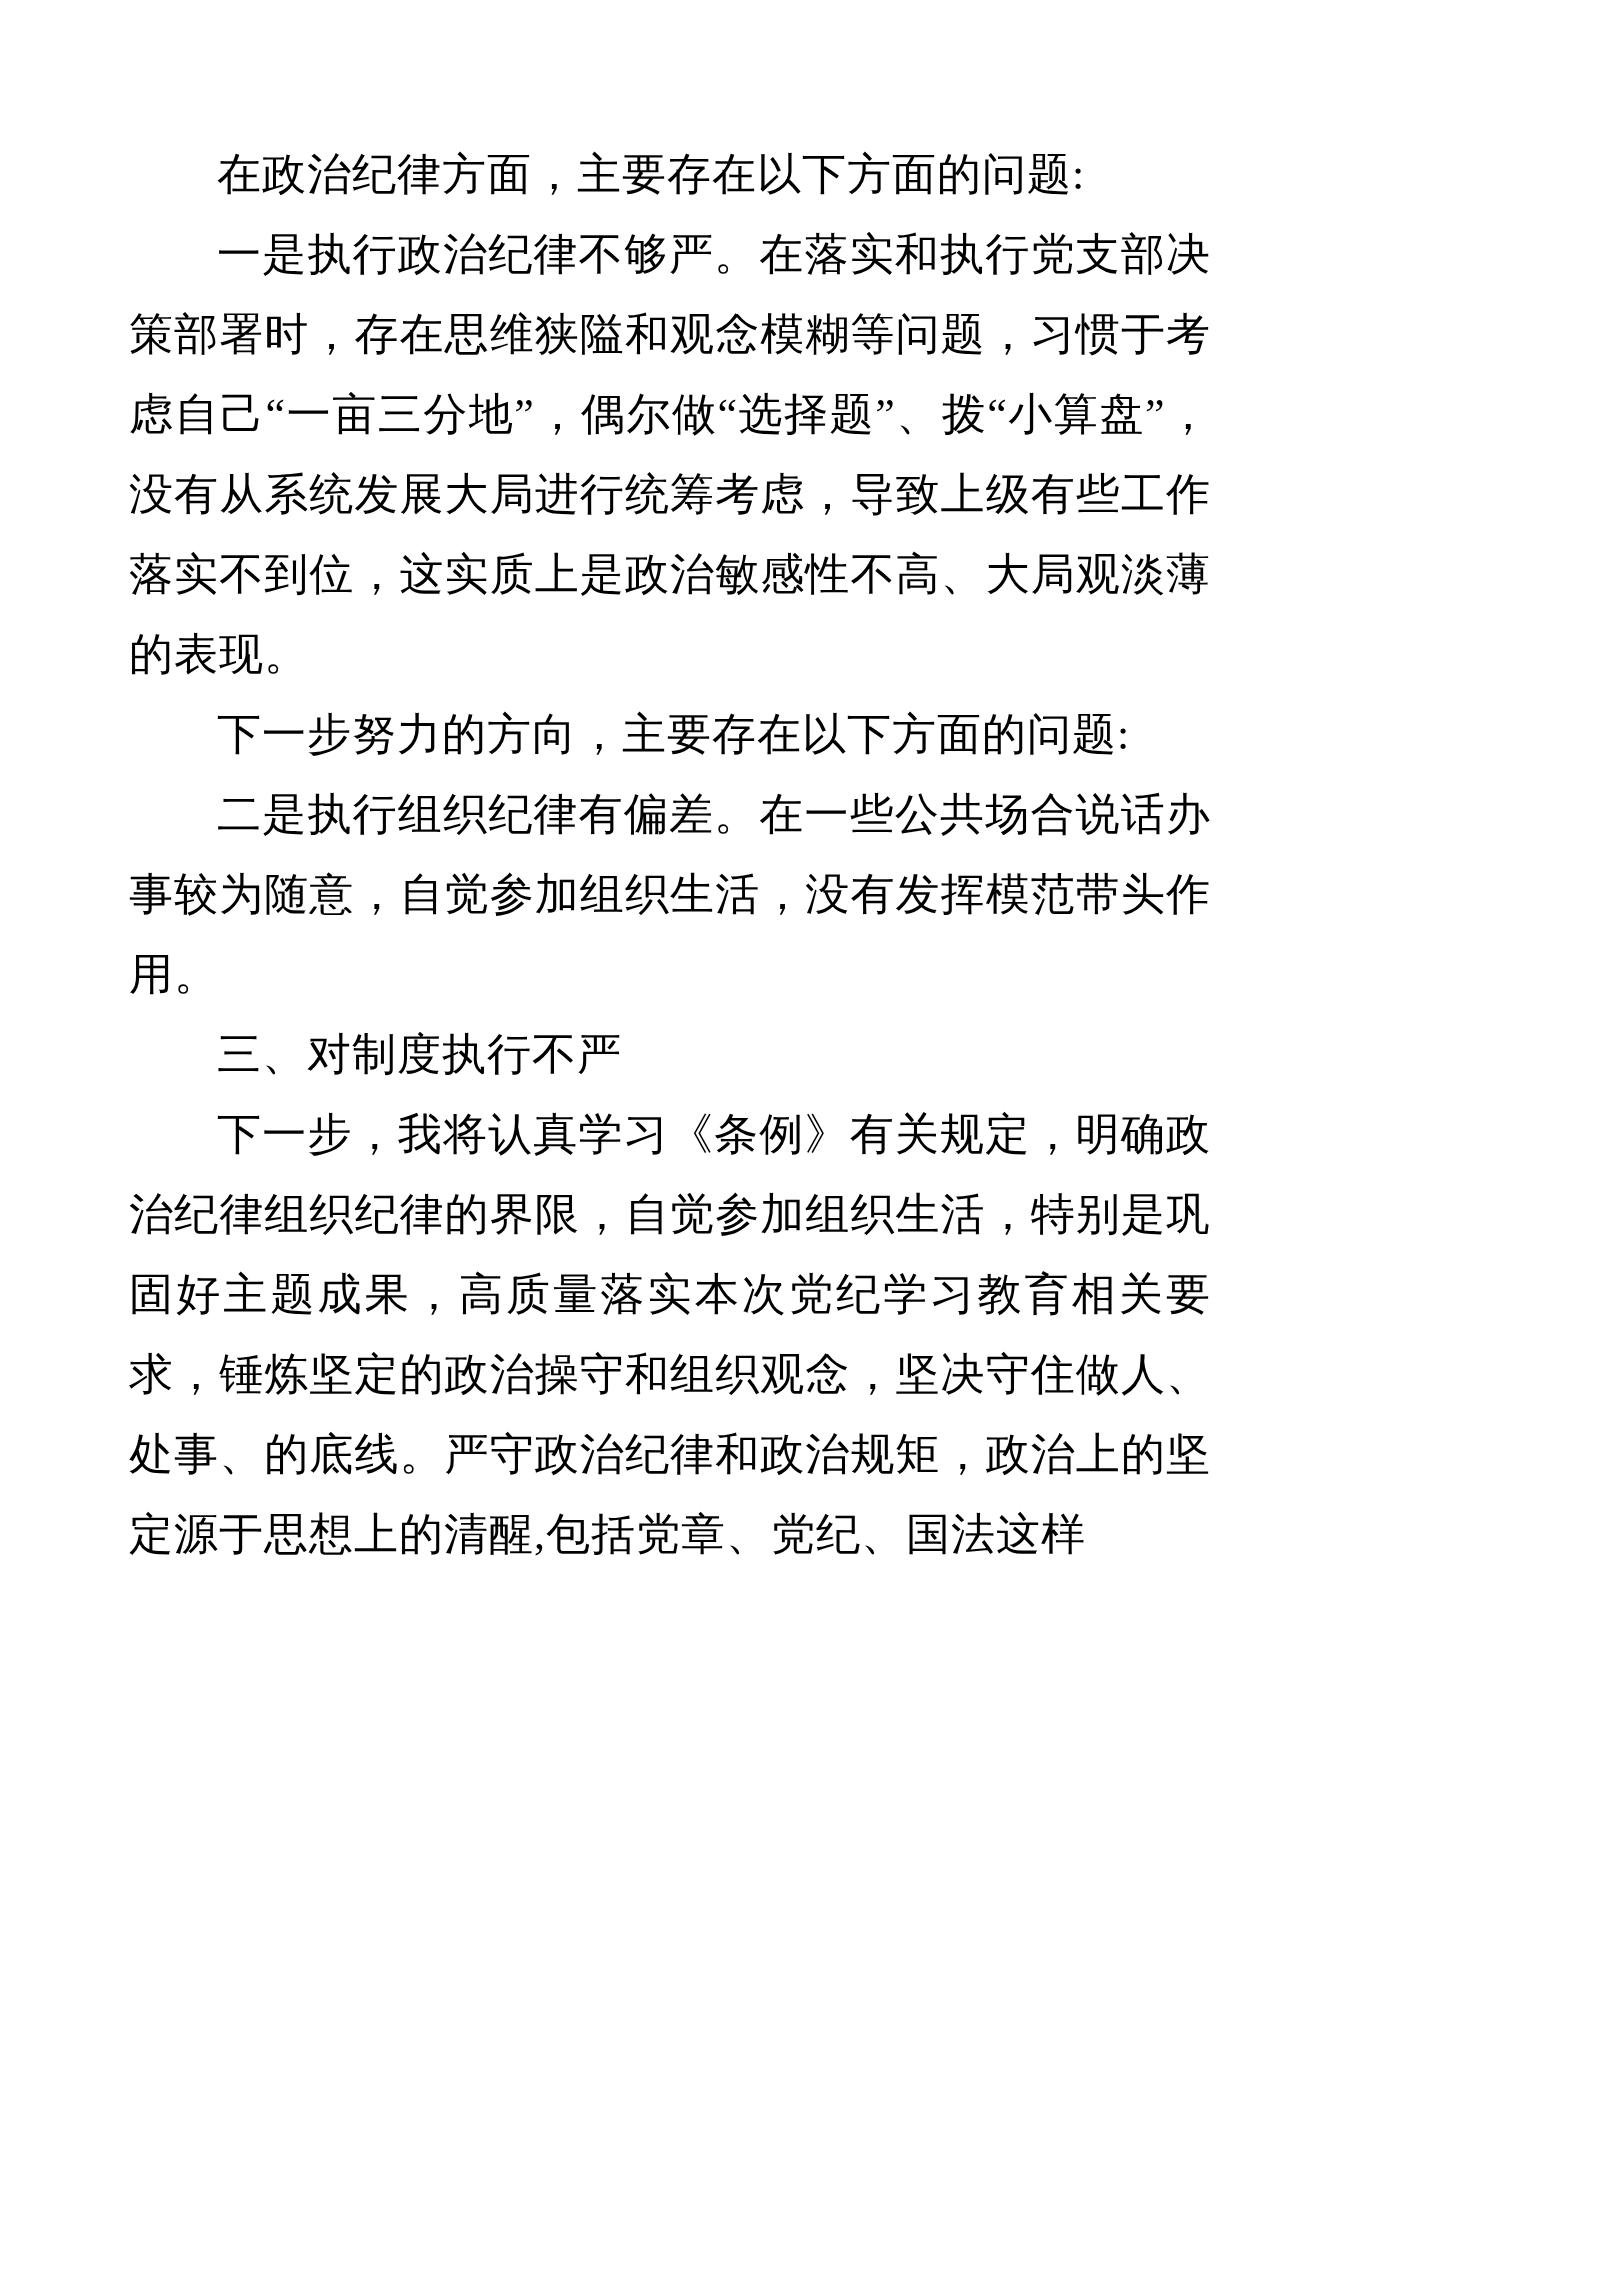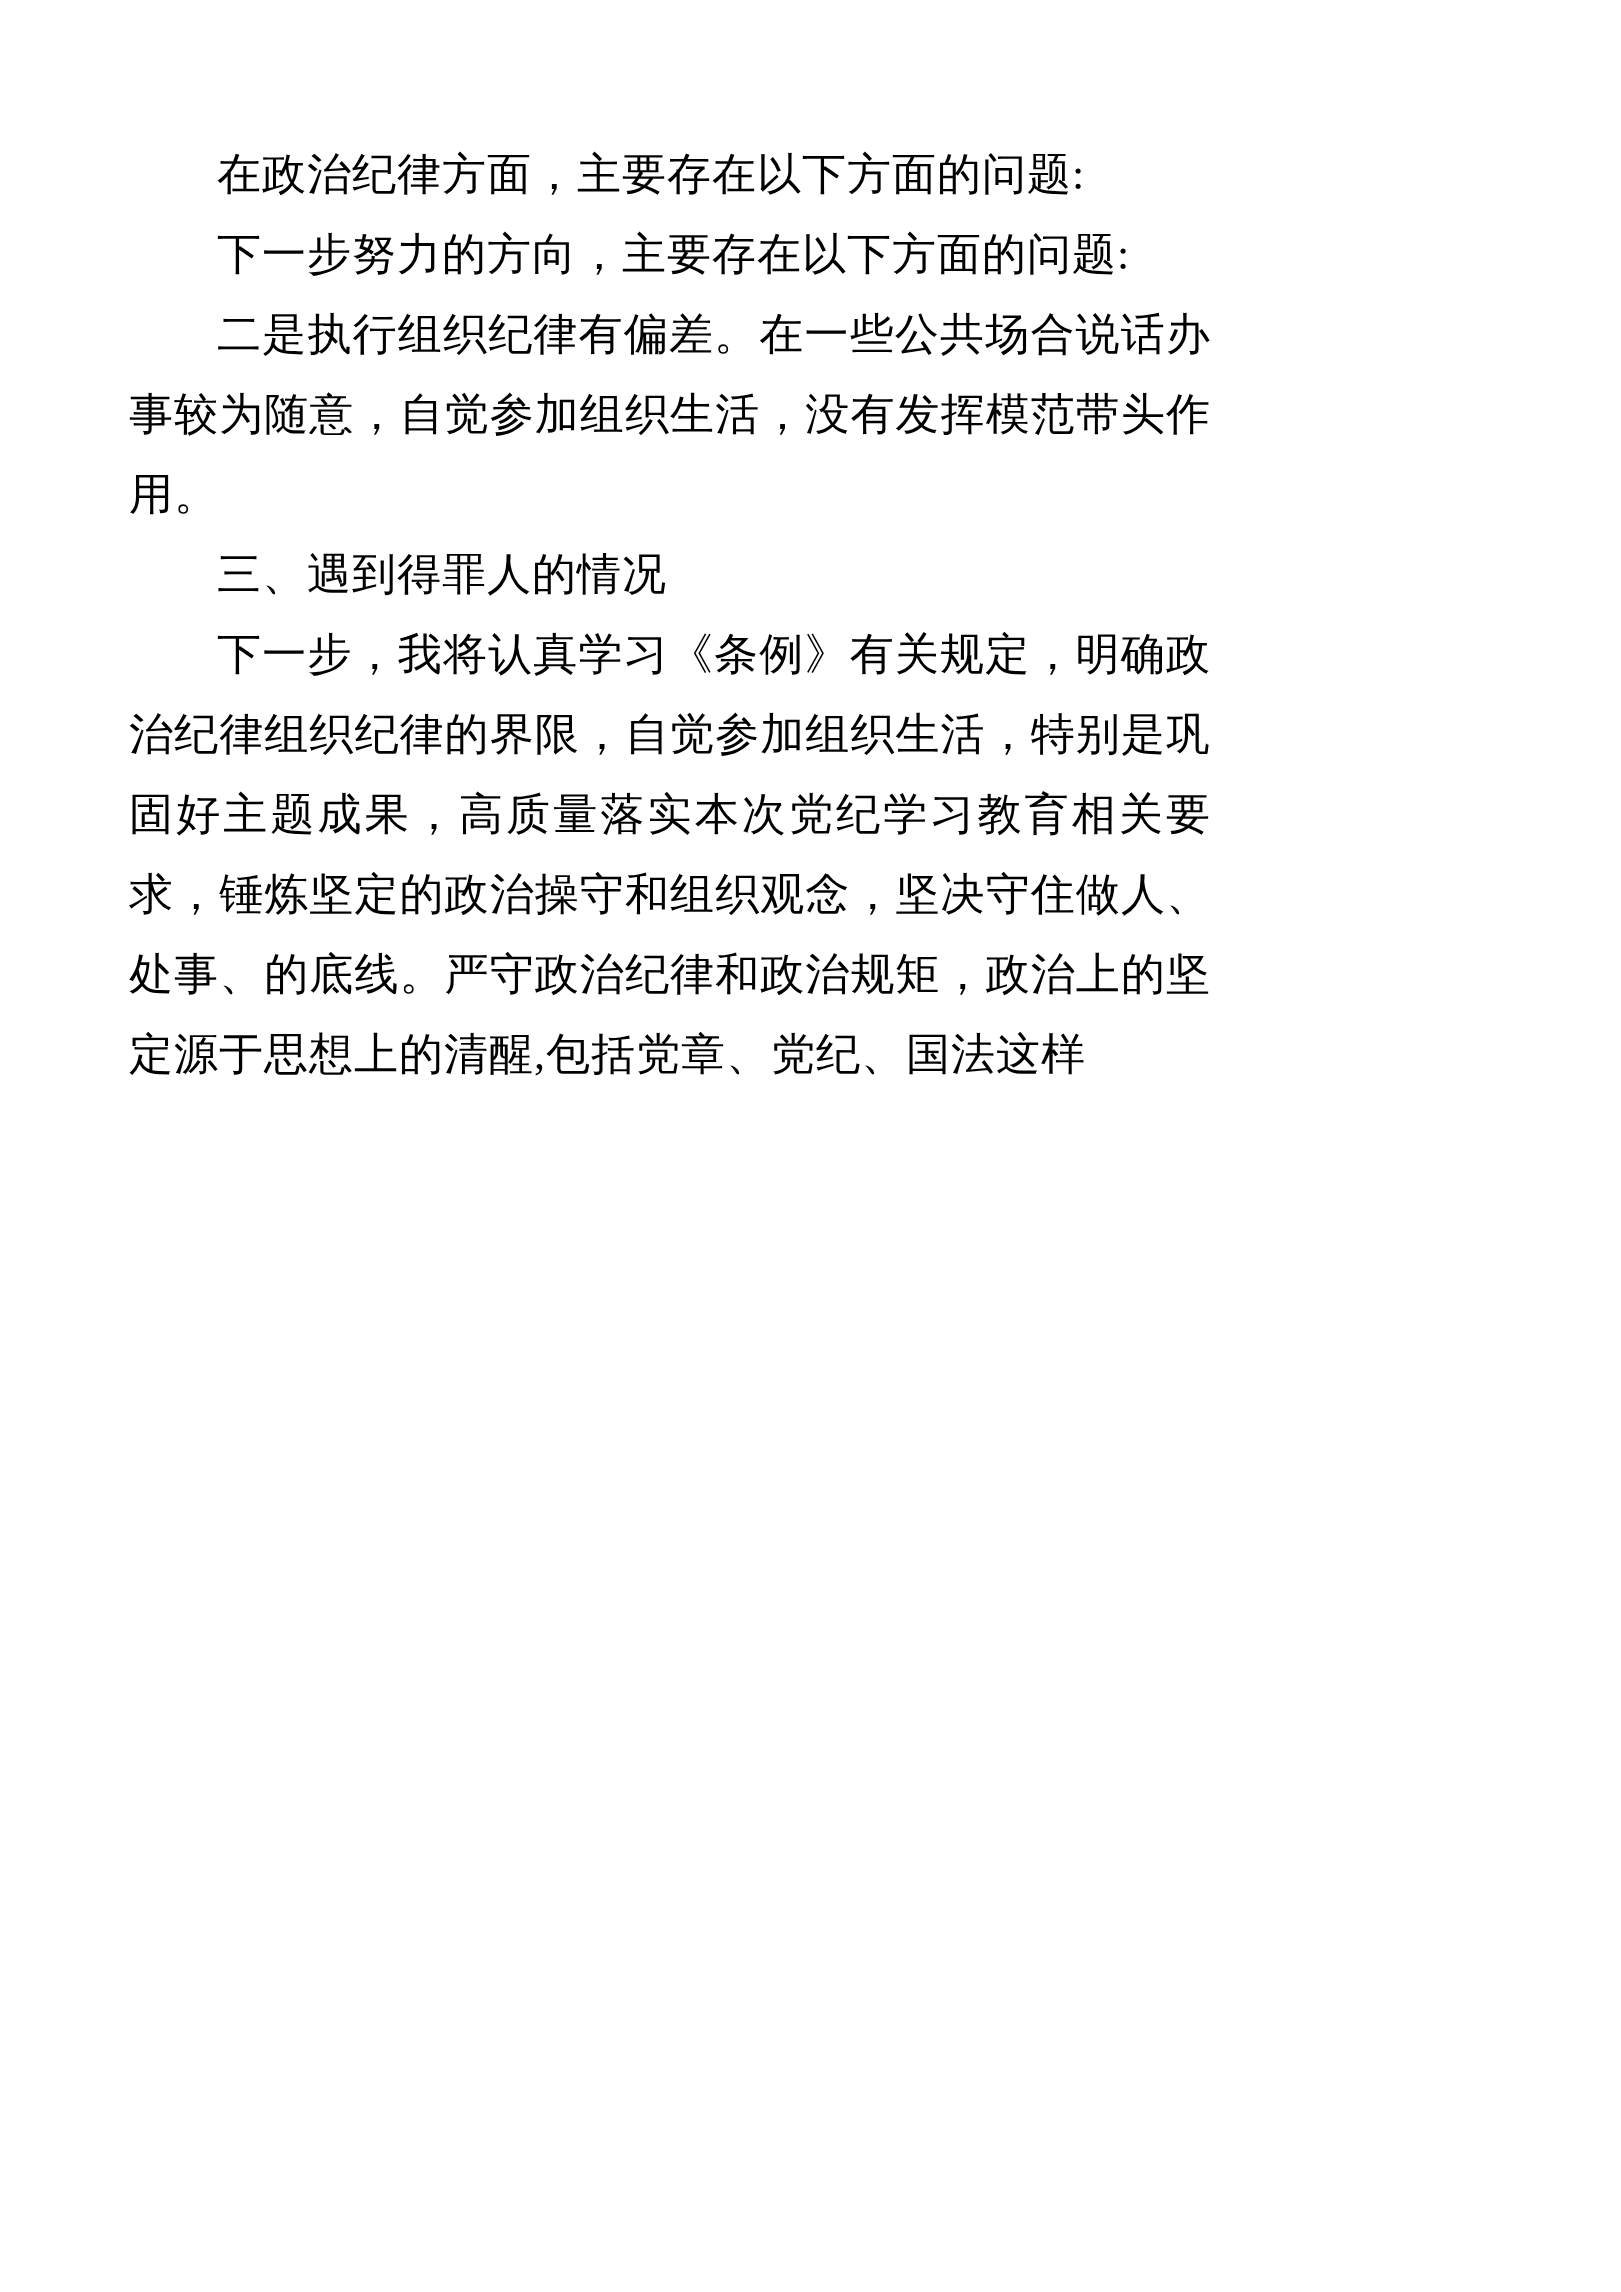--- a/index.html
+++ b/index.html
@@ -26,19 +26,20 @@
     text-align: justify;
     color: #000000;
   }
 </style>
 </head>
 <body>
 
 <div class="page">
   <div class="doc-body">
     <p>在政治纪律方面，主要存在以下方面的问题:</p>
+    <p>一是执行政治纪律不够严。在落实和执行党支部决策部署时，存在思维狭隘和观念模糊等问题，习惯于考虑自己“一亩三分地”，偶尔做“选择题”、拨“小算盘”，没有从系统发展大局进行统筹考虑，导致上级有些工作落实不到位，这实质上是政治敏感性不高、大局观淡薄的表现。</p>
     <p>下一步努力的方向，主要存在以下方面的问题:</p>
     <p>二是执行组织纪律有偏差。在一些公共场合说话办事较为随意，自觉参加组织生活，没有发挥模范带头作用。</p>
-    <p>三、遇到得罪人的情况</p>
+    <p>三、对制度执行不严</p>
     <p>下一步，我将认真学习《条例》有关规定，明确政治纪律组织纪律的界限，自觉参加组织生活，特别是巩固好主题成果，高质量落实本次党纪学习教育相关要求，锤炼坚定的政治操守和组织观念，坚决守住做人、处事、的底线。严守政治纪律和政治规矩，政治上的坚定源于思想上的清醒,包括党章、党纪、国法这样</p>
   </div>
 </div>
 
 
 </body></html>

